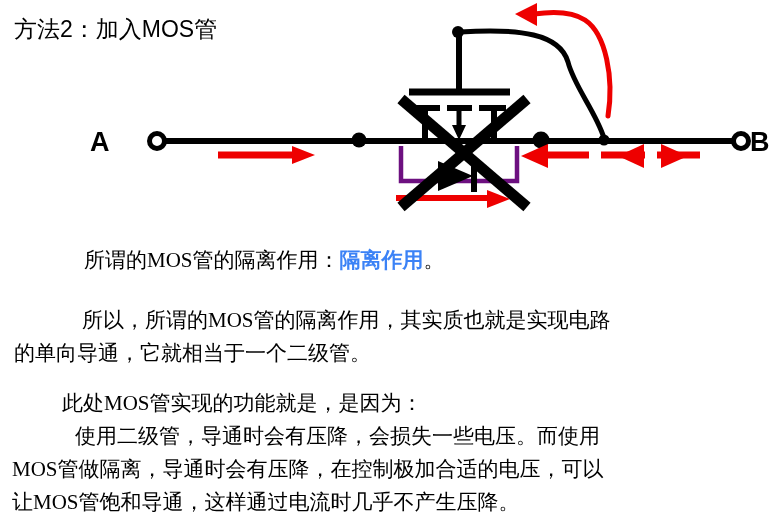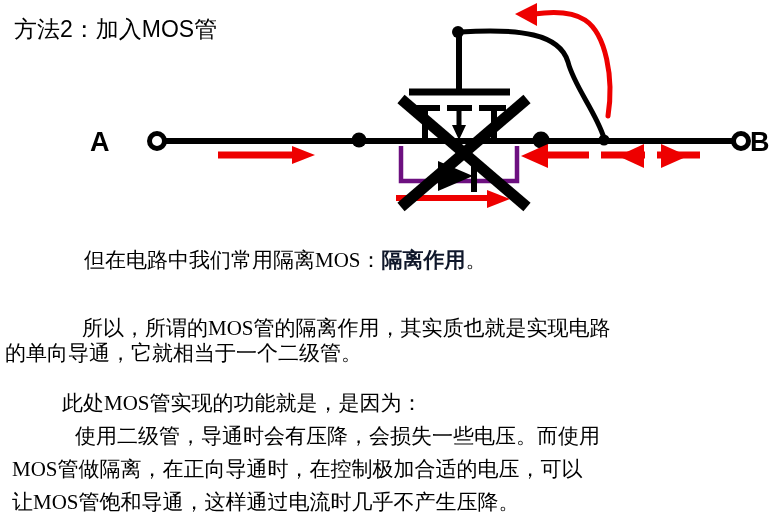--- a/index.html
+++ b/index.html
@@ -73,26 +73,26 @@
   }
   .para {
     margin: 0;
     padding: 0;
     font-size: 21px;
     line-height: 33px;
     white-space: nowrap;
     color: #000000;
   }
   .para .hl {
-    color: #0f172a;
+    color: #3b82f6;
     font-weight: 700;
   }
   .p-func   { position: absolute; left: 84px;  top: 12px;  }
-  .p-so-1   { position: absolute; left: 82px;  top: 72px; margin-top: 8px;  }
-  .p-so-2   { position: absolute; left: 5px;  top: 105px; }
+  .p-so-1   { position: absolute; left: 82px;  top: 72px;  }
+  .p-so-2   { position: absolute; left: 14px;  top: 105px; }
   .p-but    { position: absolute; left: 62px;  top: 155px; }
   .p-use-1  { position: absolute; left: 75px;  top: 188px; }
   .p-use-2  { position: absolute; left: 12px;  top: 221px; }
   .p-use-3  { position: absolute; left: 12px;  top: 254px; }
 </style>
 </head>
 <body>
 
 <div class="page">
 
@@ -157,27 +157,27 @@
 
     </svg>
 
     <div class="node-label a-label">A</div>
     <div class="node-label b-label">B</div>
   </div>
 
   <div class="body-text">
 
     <p class="para p-func">
-      <span>但在电路中我们常用隔离MOS：</span><span class="hl">隔离作用</span><span>。</span>
+      <span>所谓的MOS管的隔离作用：</span><span class="hl">隔离作用</span><span>。</span>
     </p>
 
     <p class="para p-so-1">所以，所谓的MOS管的隔离作用，其实质也就是实现电路</p>
     <p class="para p-so-2">的单向导通，它就相当于一个二级管。</p>
 
     <p class="para p-but">此处MOS管实现的功能就是，是因为：</p>
 
     <p class="para p-use-1">使用二级管，导通时会有压降，会损失一些电压。而使用</p>
-    <p class="para p-use-2">MOS管做隔离，在正向导通时，在控制极加合适的电压，可以</p>
+    <p class="para p-use-2">MOS管做隔离，导通时会有压降，在控制极加合适的电压，可以</p>
     <p class="para p-use-3">让MOS管饱和导通，这样通过电流时几乎不产生压降。</p>
 
   </div>
 
 </div>
 
 </body></html>

